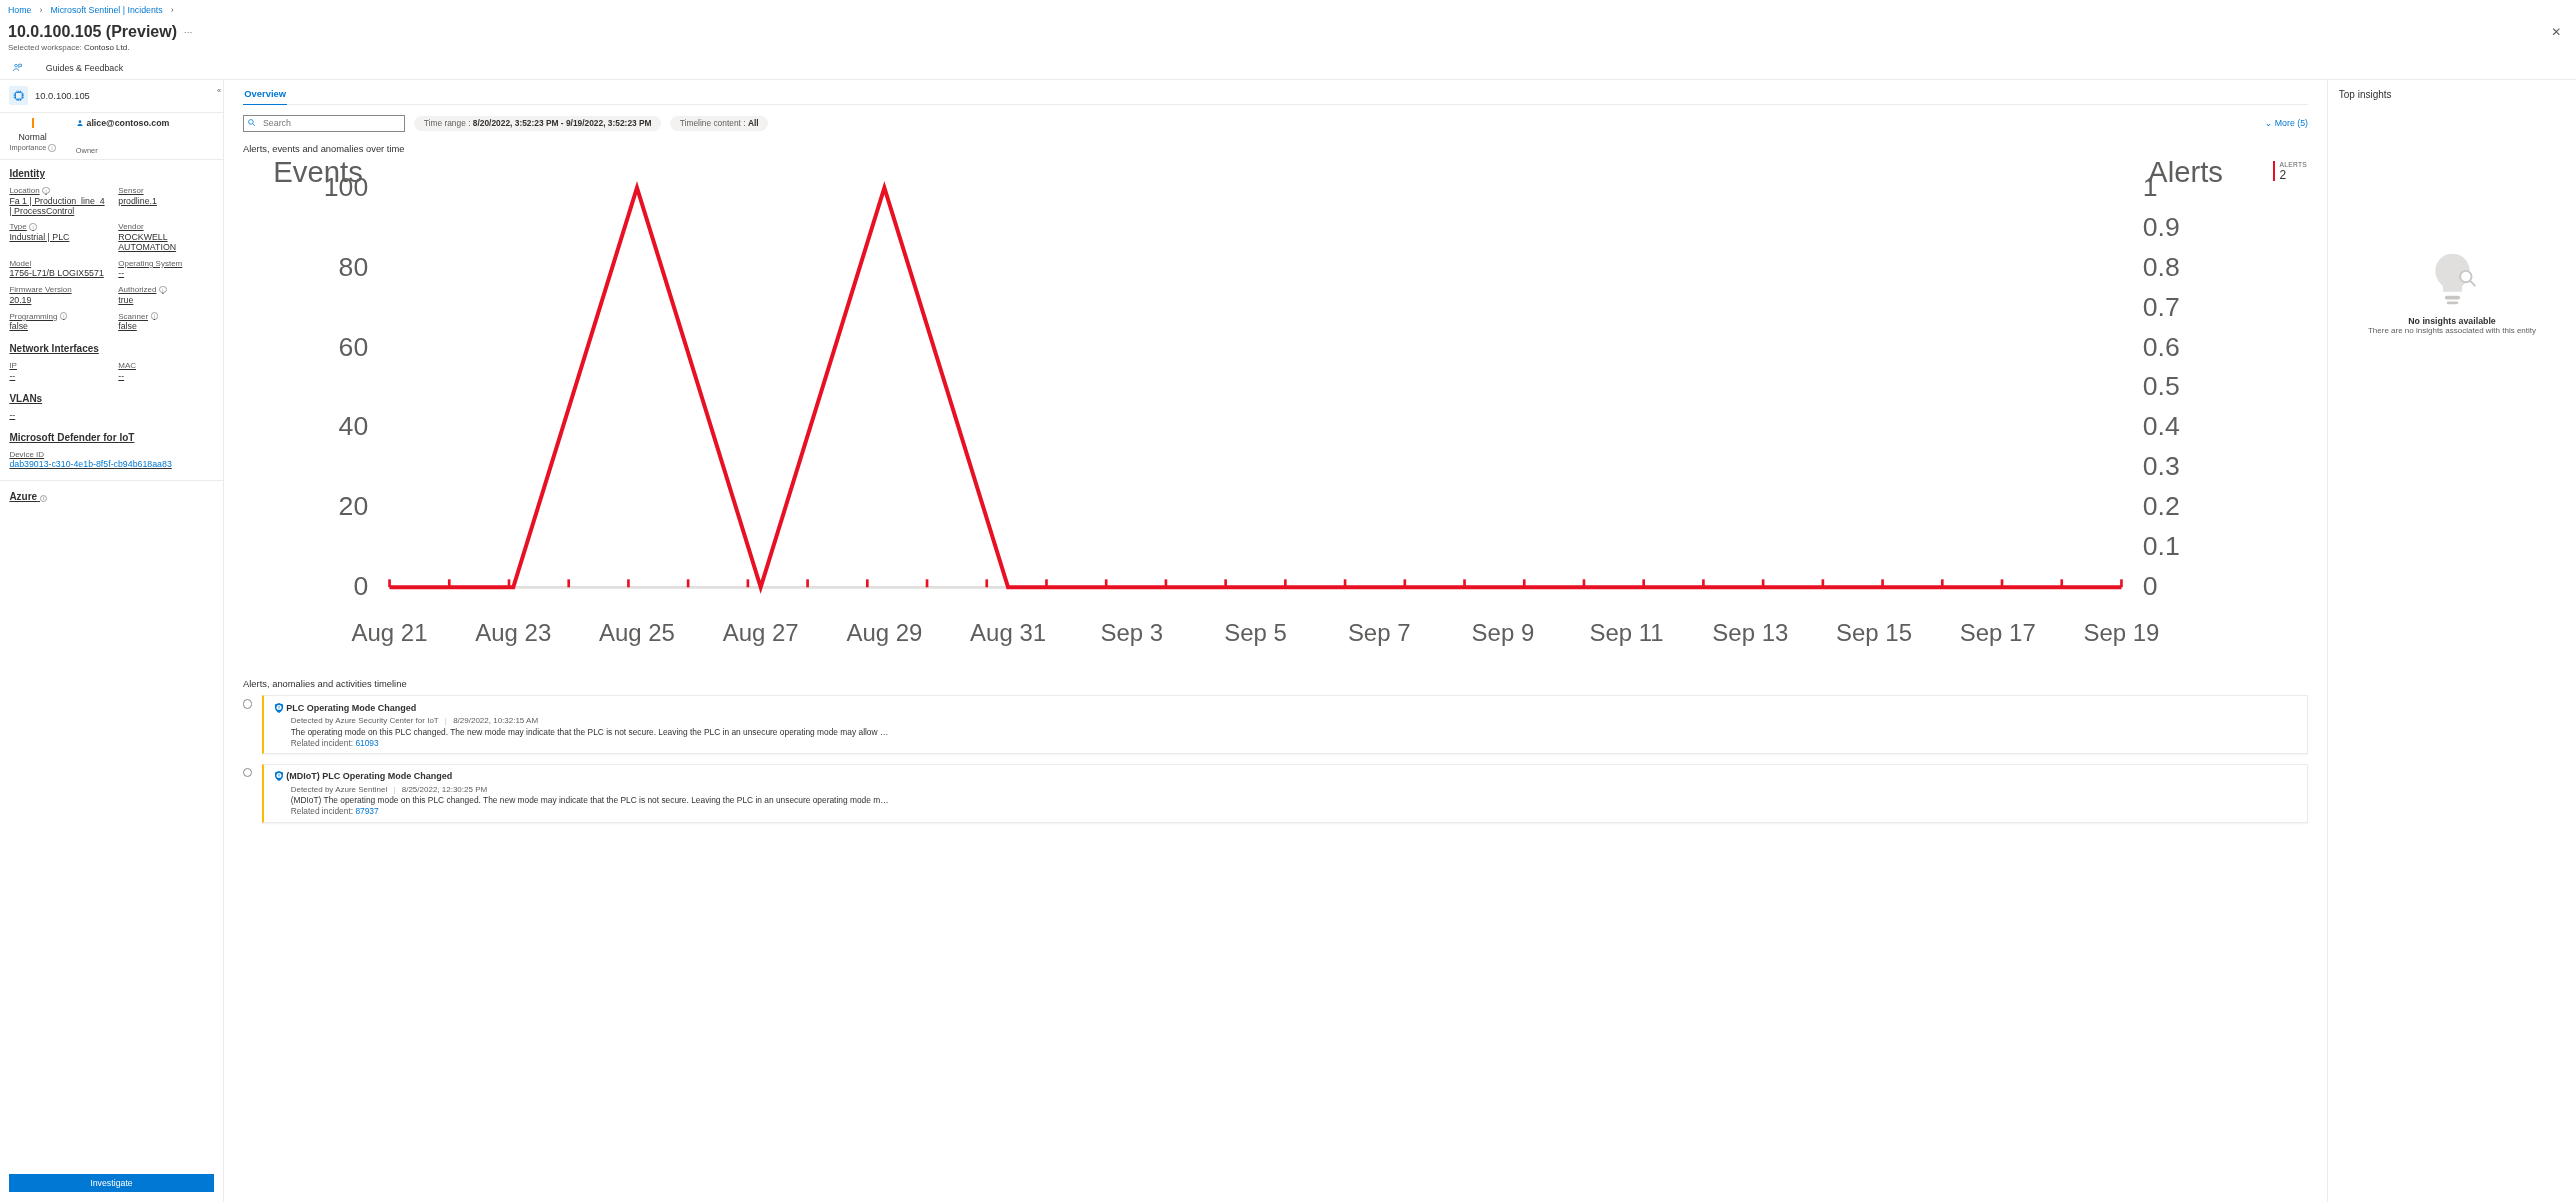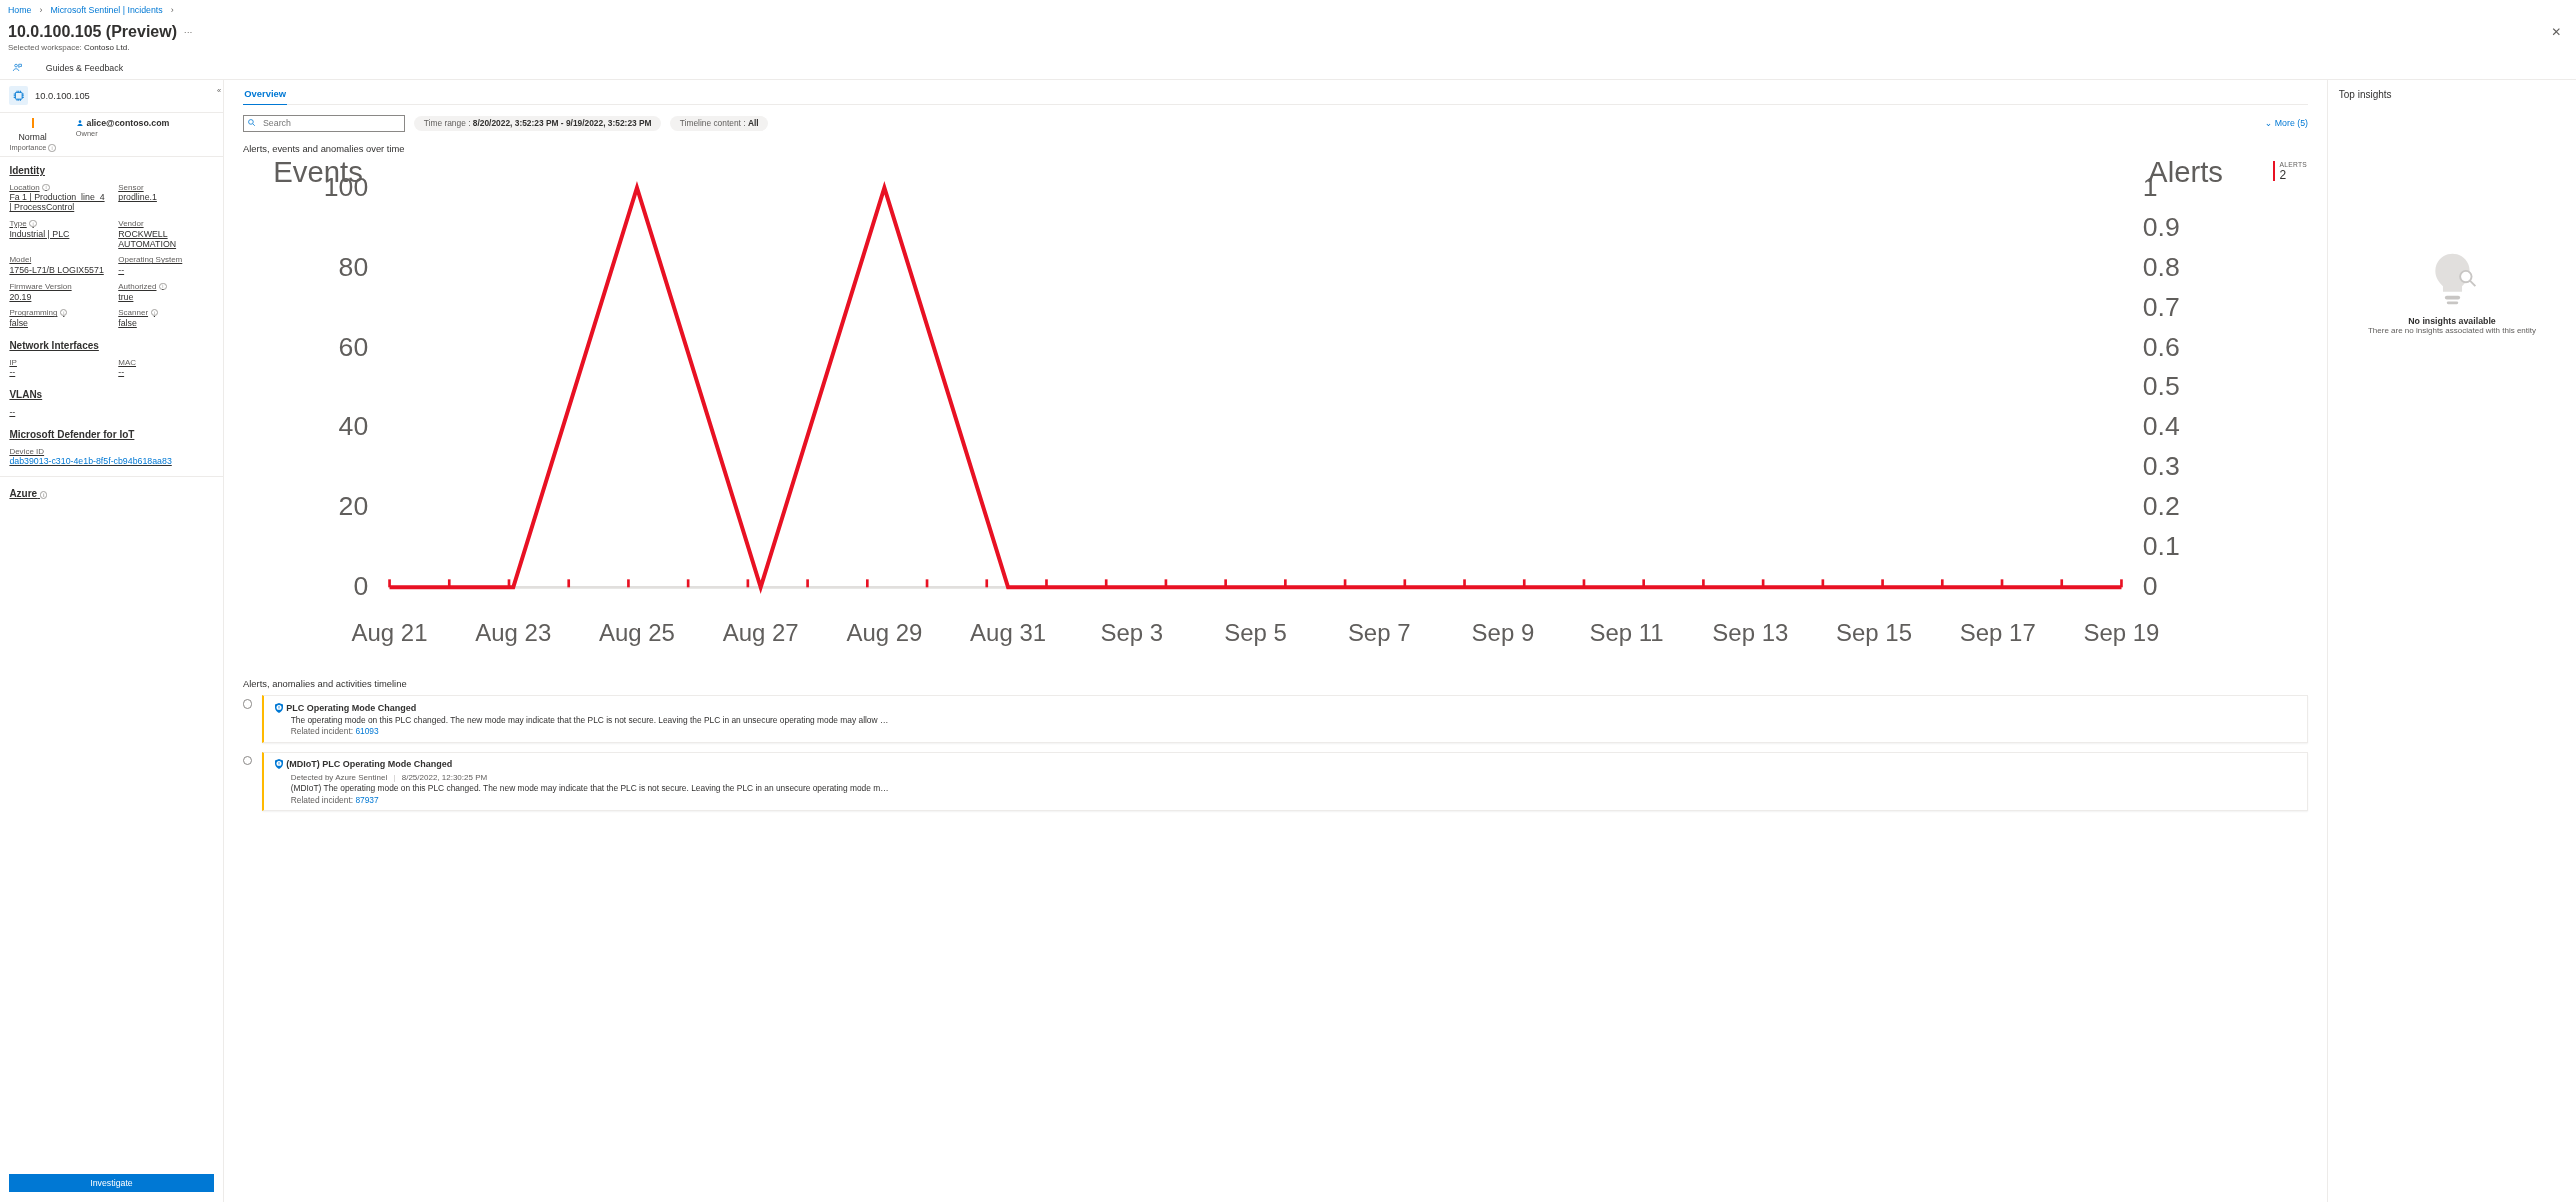--- a/index.html
+++ b/index.html
@@ -26,21 +26,21 @@
   .left-header { display:flex; align-items:center; gap:6.7px; padding: 6.7px 9.4px; border-bottom: 0.7px solid #edebe9; }
   .chip-icon { width:19px; height:19px; background:#e5f1fb; border-radius:2px; display:flex; align-items:center; justify-content:center; }
   .chip-icon svg { width:13.5px; height:13.5px; }
   .left-header .ip { font-size: 9.4px; font-weight: 400; }
 
   .left-meta { display:flex; padding: 5.4px 9.4px 4px 9.4px; border-bottom: 0.7px solid #edebe9; gap: 20px; }
   .importance { display:flex; flex-direction:column; gap:1.3px; }
   .importance .badge-row { display:flex; align-items:center; gap:4px;flex-direction:column; }
   .importance .bar { width:2px; height:9.4px; background:#ff8c00; }
   .importance .lbl { color:#605e5c; font-size:7.4px; }
-  .owner-col { display:flex; flex-direction:column; gap:1px; }
+  .owner-col { display:flex; flex-direction:column; gap:18px; }
   .owner-col .email { color:#323130; font-weight:600; display:flex; align-items:center; gap:2.7px; }
   .owner-col .email svg { width:8px; height:8px; fill:#0078d4; }
   .owner-col .lbl { color:#605e5c; font-size:7.4px; }
 
   .left-scroll { overflow-y: auto; flex: 1; padding-bottom: 6.7px; text-decoration: underline; }
   .section-title { font-size:10px; font-weight:600; padding: 8px 9.4px 4px 9.4px; }
   .kv-grid { display:grid; grid-template-columns: 1fr 1fr; gap: 6.7px 13.5px; padding: 2.7px 9.4px 4px 9.4px; }
   .kv .k { font-size: 8px; color:#605e5c; display:flex; align-items:center; gap:2.7px; }
   .kv .v { font-size: 8.8px; color:#323130; margin-top:0.7px; word-break: break-word; }
   .info-icon { width:7.4px; height:7.4px; border:0.7px solid #a19f9d; border-radius:50%; display:inline-flex; align-items:center; justify-content:center; font-size:5.4px; color:#a19f9d; }
@@ -382,20 +382,25 @@
     <div class="tl-card">
       <div class="tl-head">
         <svg class="shield" viewBox="0 0 24 24">
           <path d="M12 2l8 3v6c0 5-3.5 9-8 11-4.5-2-8-6-8-11V5l8-3z" fill="#0078d4"></path>
           <circle cx="12" cy="11" r="5" fill="#fff"></circle>
           <rect x="11.2" y="8" width="1.6" height="4" fill="#0078d4"></rect>
           <rect x="11.2" y="13" width="1.6" height="1.6" fill="#0078d4"></rect>
         </svg>
         <span class="tl-title">PLC Operating Mode Changed</span>
       </div>
+      <div class="tl-sub">
+        <span>Detected by Azure Security Center for IoT</span>
+        <span class="sep">|</span>
+        <span>8/29/2022, 10:32:15 AM</span>
+      </div>
       <div class="tl-desc">The operating mode on this PLC changed. The new mode may indicate that the PLC is not secure. Leaving the PLC in an unsecure operating mode may allow …</div>
       <div class="tl-rel">
         <span>Related incident: </span><a>61093</a>
       </div>
     </div>
           </div>
           <div class="tl-item">
     <div class="tl-radio"></div>
     <div class="tl-card">
       <div class="tl-head">

